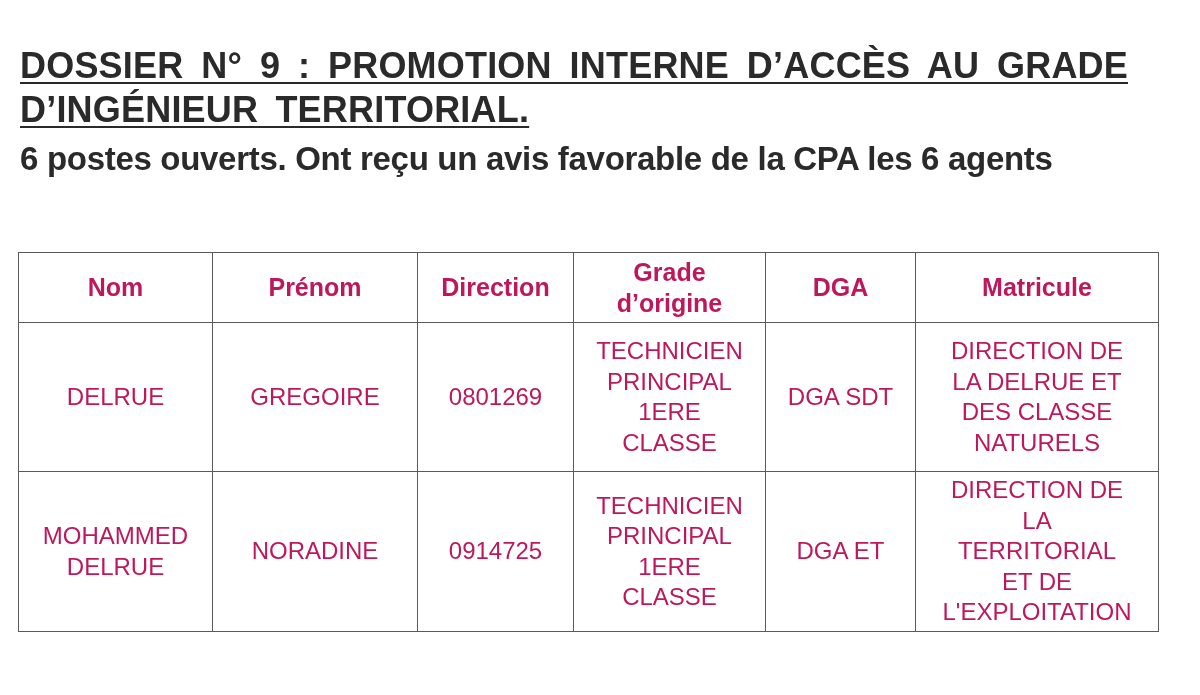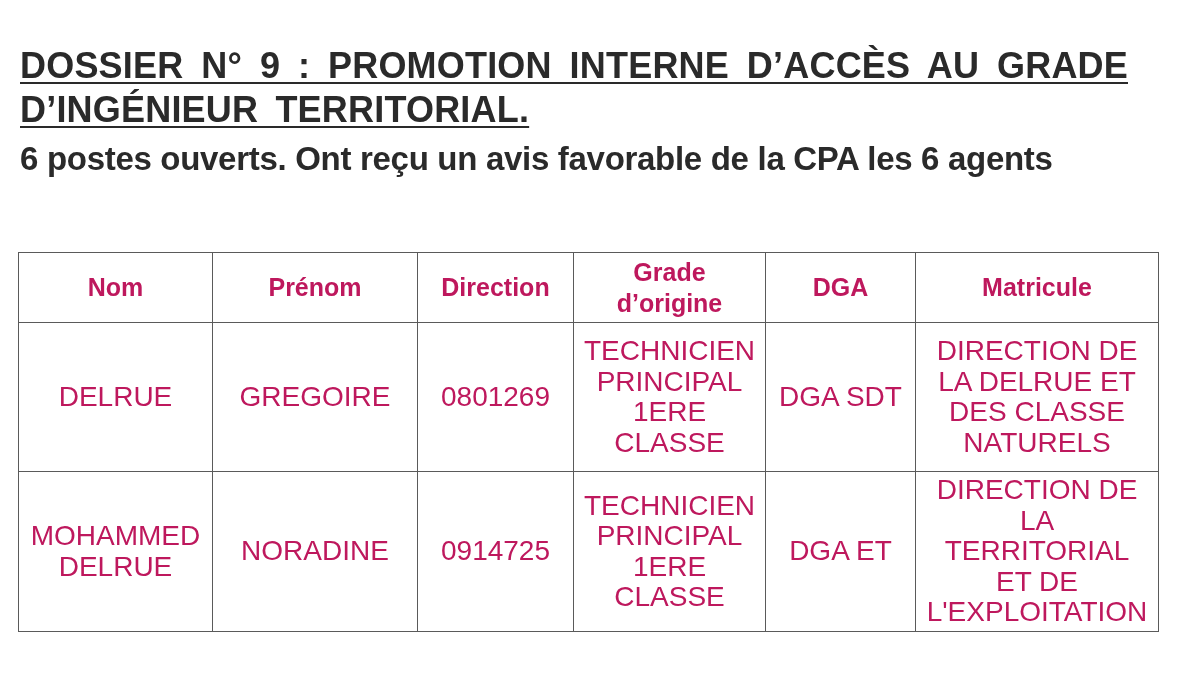--- a/index.html
+++ b/index.html
@@ -72,21 +72,21 @@
       padding: 0 4px;
     }
     table.agents th {
       font-weight: bold;
       font-size: 25px;
       line-height: 31px;
       height: 69px;
     }
     table.agents td {
       font-weight: normal;
-      font-size: 28px;
+      font-size: 24px;
       line-height: 30.5px;
     }
     table.agents tr.row1 td { height: 148px; }
     table.agents tr.row2 td { height: 159px; }
     .cell-line { display: block; }
   </style>
 </head>
 <body>
 
 <div class="title">

